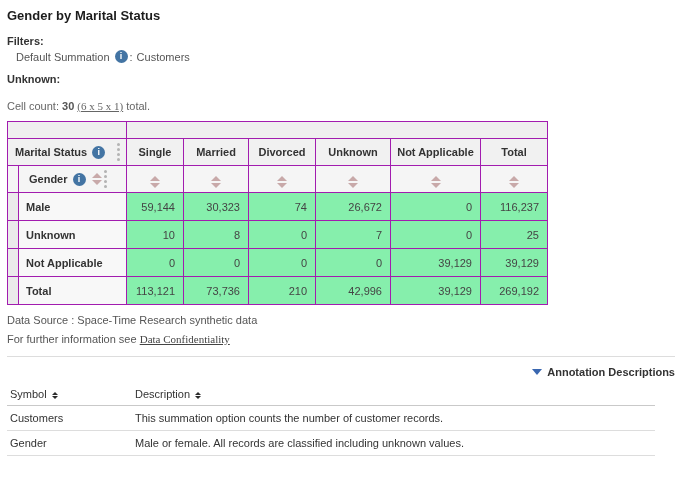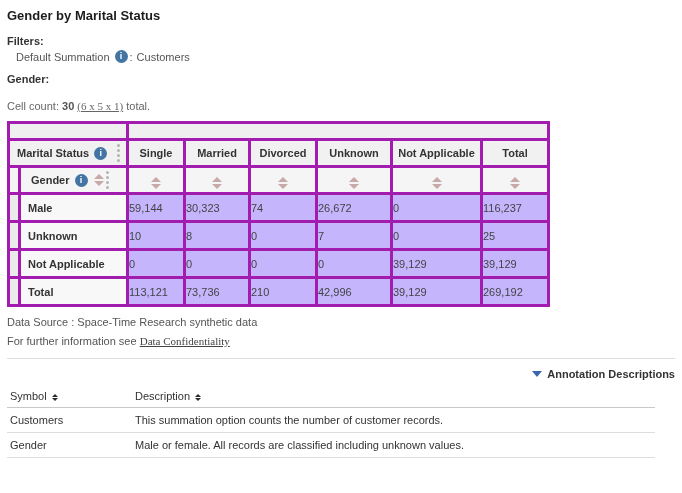--- a/index.html
+++ b/index.html
@@ -38,34 +38,34 @@
   .sort-arrows.small .up   { border-left-width: 3px; border-right-width: 3px; border-bottom-width: 3px; }
   .sort-arrows.small .down { border-left-width: 3px; border-right-width: 3px; border-top-width: 3px; }
   .toggle-tri {
     display: inline-block; width: 0; height: 0; margin-right: 5px;
     border-left: 5px solid transparent; border-right: 5px solid transparent;
     border-top: 6px solid #3a67b0; cursor: pointer;
   }
 
   
   table.crosstab { border-collapse: collapse; margin-top: 9px; table-layout: fixed; }
-  table.crosstab td, table.crosstab th { border: 3px solid #a21caf; font-size: 11px; }
+  table.crosstab td, table.crosstab th { border: 1px solid #a21caf; font-size: 11px; }
   tr.spanner-row td { height: 17px; background: #efefef; }
   tr.colhead-row th { height: 27px; background: #f1f1f1; color: #333; font-weight: bold; text-align: center; }
   th.dim-cell .dim-inner { display: flex; align-items: center; padding: 0 4px 0 7px; }
   th.dim-cell .dim-inner .spacer { flex: 1; }
   tr.sort-row td, tr.sort-row th { height: 27px; background: #f5f5f5; }
   th.row-dim-cell { color: #333; font-weight: bold; text-align: left; }
   th.row-dim-cell .dim-inner { display: flex; align-items: center; padding: 0 4px 0 10px; }
   th.row-dim-cell .sort-arrows { margin-left: 6px; }
   td.sort-cell { text-align: center; }
   td.sort-cell .sort-arrows { margin: 0 auto; }
   td.strip { background: #ebebeb; }
   td.row-label { background: #f8f8f8; font-weight: bold; color: #333; padding-left: 7px; height: 28px; }
-  td.num { background: #c4b5fd; padding-right: 8px; color: #444; height: 28px; }
+  td.num { background: #86efac; text-align: right; padding-right: 8px; color: #444; height: 28px; }
 
   
   .source-line { margin-top: 9px; color: #555; }
   .info-line { margin-top: 7px; color: #555; }
   hr.divider { border: none; border-top: 1px solid #ddd; margin: 11px 0 9px 0; }
   .annot-title { display: flex; align-items: center; font-weight: bold; color: #333; margin: 0 0 7px 0; cursor: pointer; justify-content: flex-end; }
 
   
   table.annot { border-collapse: collapse; width: 648px; margin-top: 4px; }
   table.annot th {
@@ -82,21 +82,21 @@
 <div class="page-title">Gender by Marital Status</div>
 
 <div class="section-label" style="margin-top:0">Filters:</div>
 <div class="filter-line">
   <span>Default Summation</span>
   <span class="info-icon">i</span>
   <span class="sep">:</span>
   <span>Customers</span>
 </div>
 
-<div class="section-label">Gender:</div>
+<div class="section-label">Unknown:</div>
 
 <div class="cellcount-line">
   <span>Cell count:</span>
   <b>30</b>
   <a class="gray-link">(6 x 5 x 1)</a>
   <span>total.</span>
 </div>
 
 <table class="crosstab">
   <colgroup>

